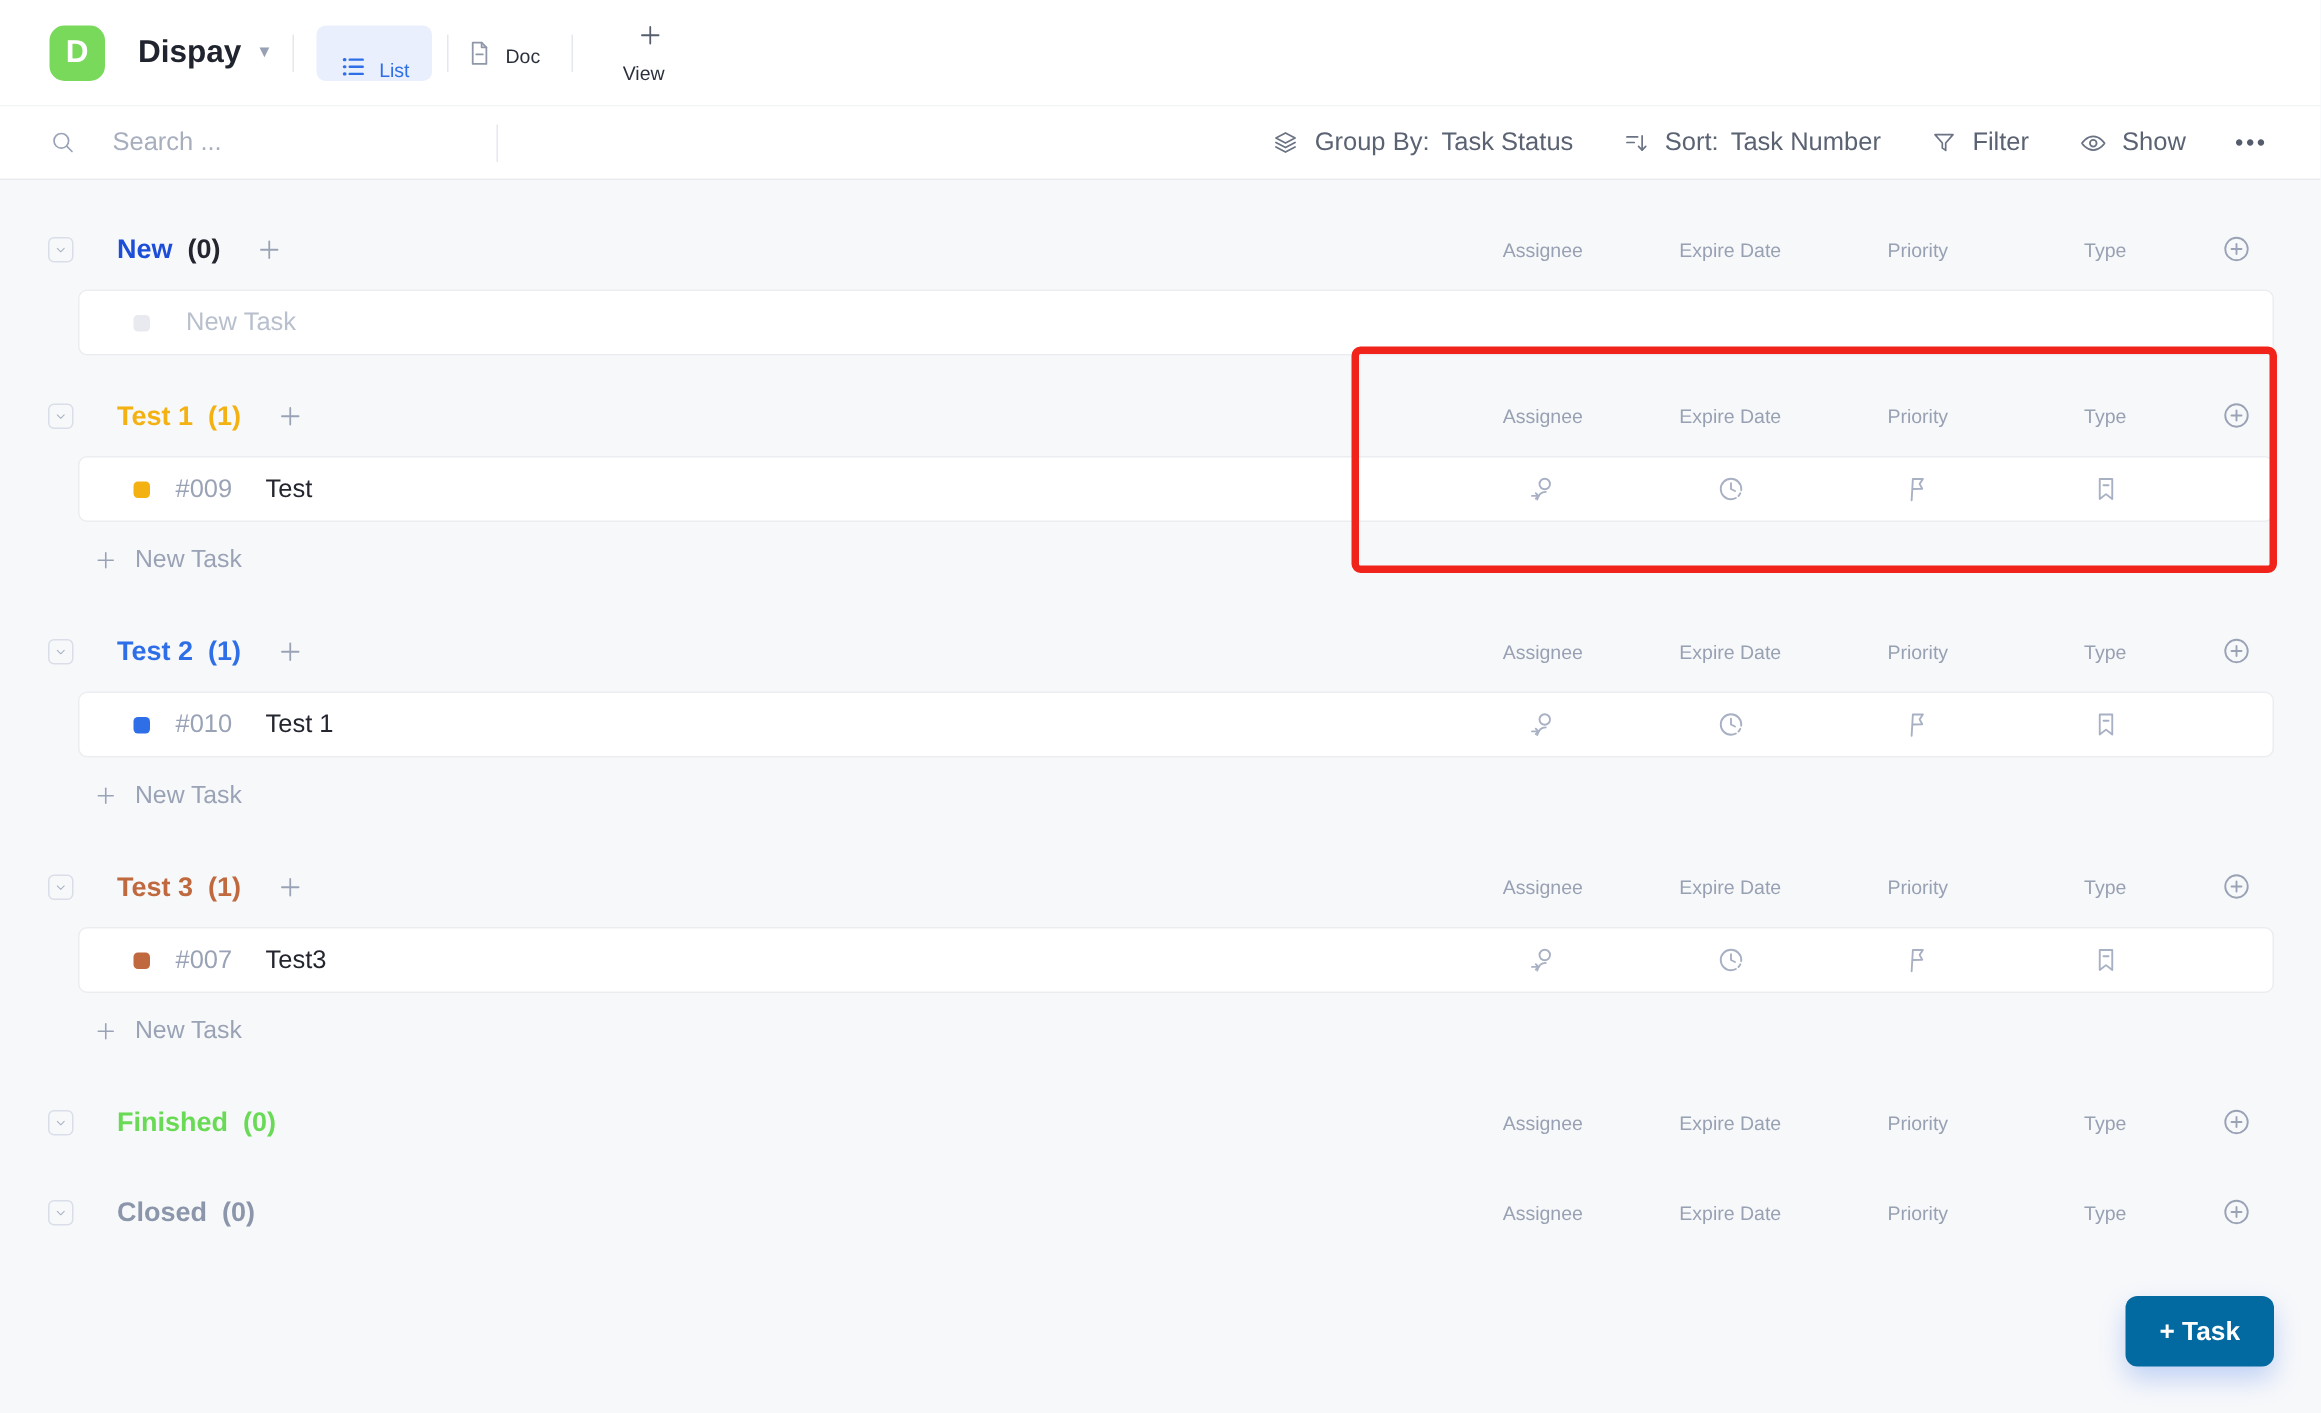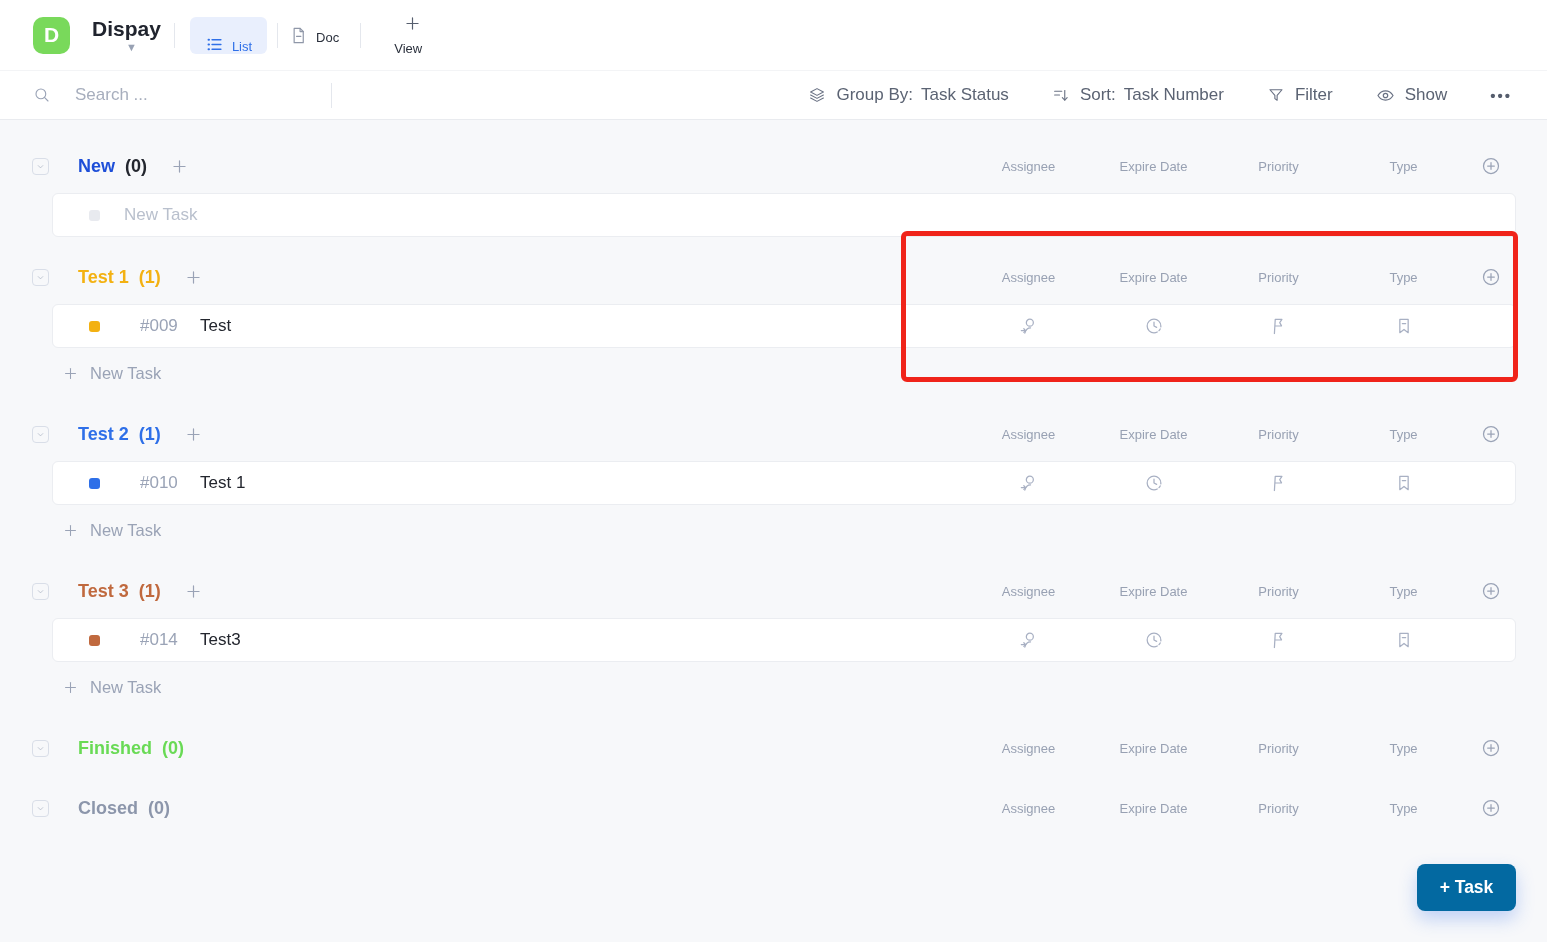--- a/index.html
+++ b/index.html
@@ -6,40 +6,40 @@
   html,body { width:1547px; height:942px; }
   body {
     font-family:"Liberation Sans","DejaVu Sans",sans-serif;
     background:#f7f8fa; color:#23262e; overflow:hidden; position:relative;
   }
   svg.i { fill:none; stroke:currentColor; stroke-width:1.5; stroke-linecap:round; stroke-linejoin:round; display:block; }
 
   
   .topbar { height:71px; background:#fff; display:flex; align-items:center; padding-left:33px; border-bottom:1px solid #f3f4f6; }
   .logo { width:37px; height:37px; border-radius:10px; background:#79d95b; color:#fff; font-weight:bold; font-size:21px; display:flex; align-items:center; justify-content:center; }
-  .proj { margin-left:22px; display:flex; align-items:center; cursor:pointer;flex-direction:column; }
+  .proj { margin-left:22px; display:flex; align-items:center; cursor:pointer; }
   .proj-title { font-size:21px; font-weight:700; color:#20242e; }
   .proj-caret { margin-left:10px; color:#98a1b3; font-size:11px; }
   .vdiv { width:1px; height:25px; background:#e4e7ed; flex:0 0 1px; }
   .vdiv-1 { margin-left:13px; }
   .tab { display:flex; align-items:flex-end; gap:8px; font-size:13px; cursor:pointer; }
   .tab-pill { margin-left:15px; height:37px; padding:0 15px; border-radius:6px; background:#e9effd; color:#2e6fe8; }
   .vdiv-2 { margin-left:10px; }
   .tab-doc { margin-left:11px; color:#2a303c; }
   .tab-doc .i { color:#8f97a8; }
   .vdiv-3 { margin-left:21px; }
   .tab-view { margin-left:33px; color:#2a303c;flex-direction:column; }
   .tab-view .i { color:#565e6e; }
 
   
   .toolbar { height:49px; background:#fff; border-bottom:1px solid #e9ebef; display:flex; align-items:center; padding:0 35px 0 33px; }
   .search { display:flex; align-items:center; gap:24px; width:298px; color:#9aa3b6; }
   .search input { border:0; outline:0; background:transparent; font-size:17px; width:230px; color:#39404e; font-family:inherit; }
   .search input::placeholder { color:#a7aebd; }
-  .tools { margin-left:auto; display:flex; align-items:center; gap:43px; color:#5b6373; font-size:17px;justify-content:space-between; }
+  .tools { margin-left:auto; display:flex; align-items:center; gap:33px; color:#5b6373; font-size:17px;justify-content:space-between; }
   .tool { display:flex; align-items:center; gap:10px; cursor:pointer; white-space:nowrap; }
   .tool .i { color:#6a7284; }
   .tool .val { margin-left:-2px; }
   .more-btn { font-size:15px; font-weight:bold; letter-spacing:2px; color:#555d6d; cursor:pointer; }
 
   
   .content { position:relative; padding:32px 31px 0; }
   .group { margin-bottom:36px; }
   .group--new { margin-bottom:26px; }
   .group--empty { margin-bottom:32px; }
@@ -49,21 +49,21 @@
   .gcount { margin-left:10px; font-size:18px; font-weight:700; }
   .gadd { margin-left:23px; color:#9aa3b6; cursor:pointer; }
   .cols { position:absolute; right:0; top:50%; transform:translateY(-50%); display:flex; align-items:center; }
   .ccell { width:125px; display:flex; justify-content:center; align-items:center; }
   .ccell--plus { width:50px; color:#9aa3b6; cursor:pointer; }
   .colname { color:#98a1b3; font-size:13px; cursor:pointer; }
 
   .card { position:relative; height:44px; margin-left:21px; background:#fff; border:1px solid #ebedf1; border-radius:6px; display:flex; align-items:center; }
   .dot { width:11px; height:11px; border-radius:3px; margin-left:36px; flex:0 0 11px; }
   .dot--ghost { background:#e8eaef; }
-  .tid { margin-left:40px; min-width:48px; color:#9aa3b6; font-size:17px; }
+  .tid { margin-left:17px; min-width:48px; color:#9aa3b6; font-size:17px; }
   .ttitle { margin-left:12px; color:#23262e; font-size:17px; }
   .tphold { margin-left:24px; color:#b9c0cd; font-size:17px; }
   .row-icons { position:absolute; right:-1px; top:0; height:100%; display:flex; align-items:center; color:#a8b0c3; }
   .row-icons .ccell { cursor:pointer; }
 
   .addlink { height:22px; margin:14px 0 0 31px; display:flex; align-items:center; gap:11px; color:#9aa3b6; font-size:16.5px; cursor:pointer; width:fit-content; }
 
   .redrect { position:absolute; left:901px; top:111px; width:617px; height:151px; border:5px solid #f0241a; border-radius:6px; pointer-events:none; z-index:5; }
 
   .fab { position:absolute; right:31px; bottom:31px; width:99px; height:47px; border:0; border-radius:8px; background:#2d6cea; color:#fff; font-size:17.5px; font-weight:700; font-family:inherit; cursor:pointer; box-shadow:0 8px 18px rgba(45,108,234,.28); z-index:6; }
@@ -419,21 +419,21 @@
           </span>
         <span class="ccell ccell--plus">
             <svg class="i" width="20" height="20">
               <use href="#ic-plus-circle"></use>
             </svg>
           </span>
       </div>
     </div>
     <div class="card">
       <span class="dot" style="background: rgb(192, 105, 62);"></span>
-      <span class="tid">#014</span>
+      <span class="tid">#007</span>
       <span class="ttitle">Test3</span>
       <div class="row-icons">
         <span class="ccell">
             <svg class="i" width="20" height="20">
               <use href="#ic-person-add"></use>
             </svg>
           </span>
         <span class="ccell">
             <svg class="i" width="20" height="20">
               <use href="#ic-clock"></use>

